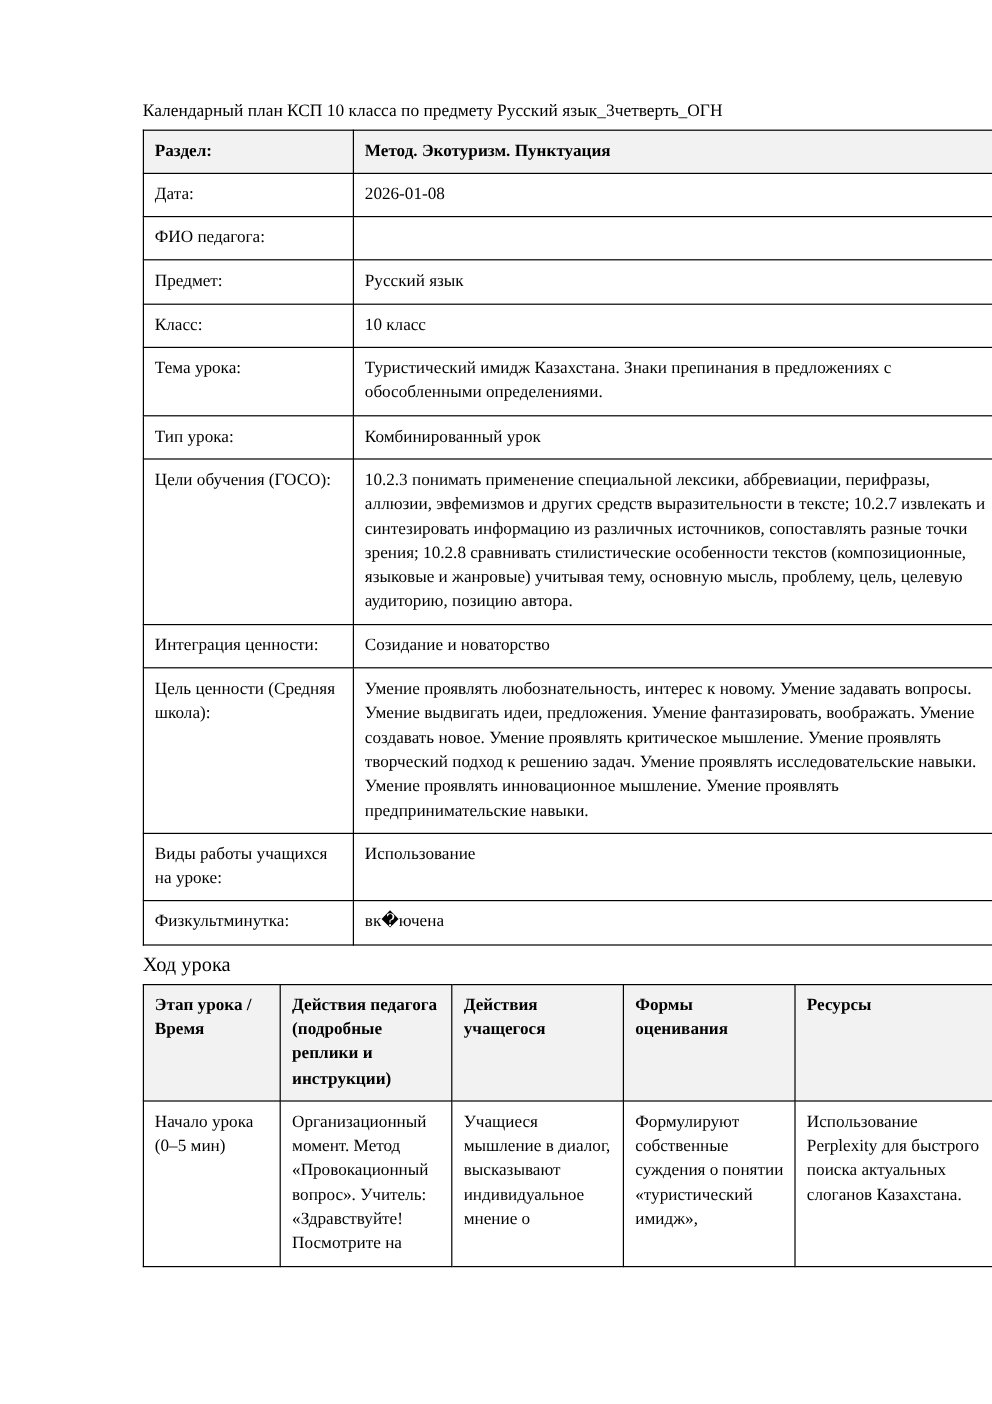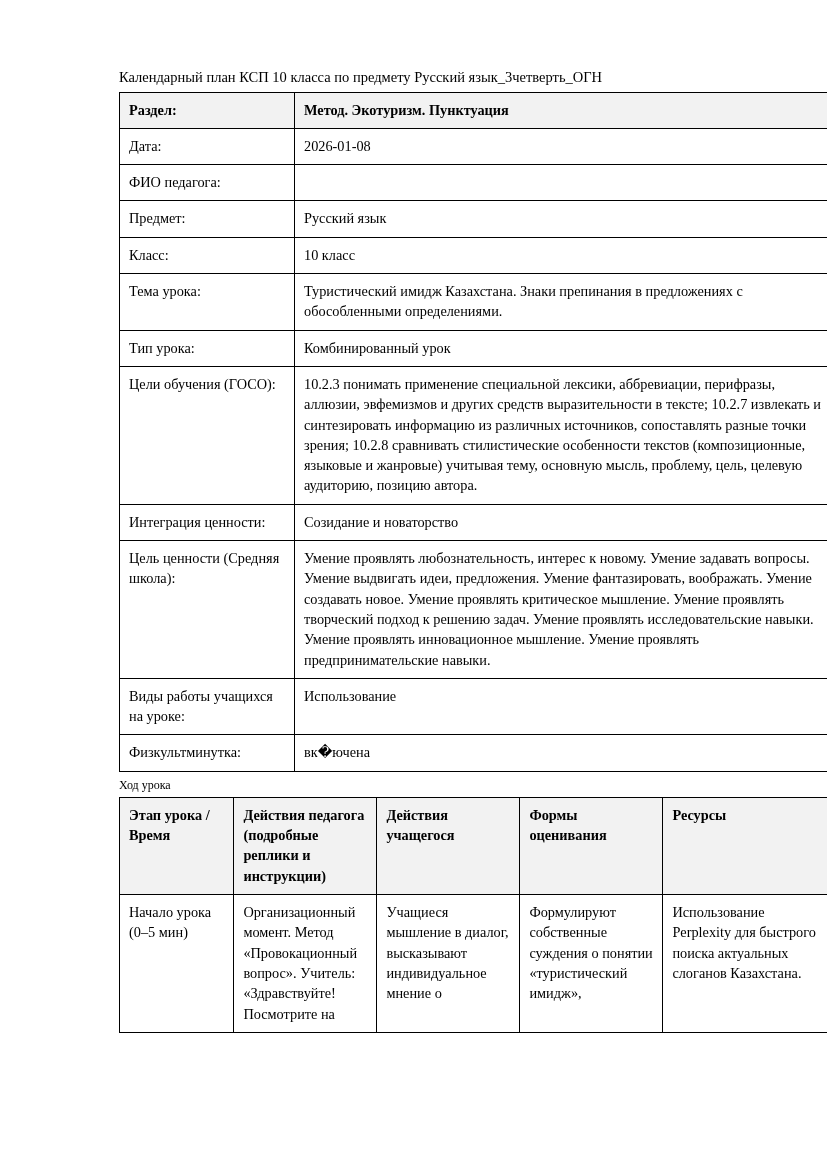--- a/index.html
+++ b/index.html
@@ -12,21 +12,21 @@
     width: 827px;
     height: 1170px;
     font-family: "Liberation Serif", "DejaVu Serif", serif;
     color: #000000;
     overflow: hidden;
     position: relative;
   }
   .page {
     position: absolute;
     left: 119px;
-    top: 68px;
+    top: 84px;
     width: 650px;
   }
   .doc-title {
     font-size: 14.5px;
     line-height: 1.35;
     margin: 0 0 4px 0;
     white-space: nowrap;
   }
   table.kv, table.flow {
     border-collapse: collapse;
@@ -45,21 +45,21 @@
     width: 156px;
   }
   table.kv tr.header-row td {
     background: #f2f2f2;
     font-weight: bold;
   }
   td.empty-cell {
     height: 1px;
   }
   .section-caption {
-    font-size: 12px;
+    font-size: 17px;
     line-height: 1.35;
     margin: 5px 0 4px 0;
   }
   table.flow {
     margin-bottom: 0;
     font-family: Liberation Serif, serif;
   }
   table.flow th {
     background: #f2f2f2;
     font-weight: bold;

